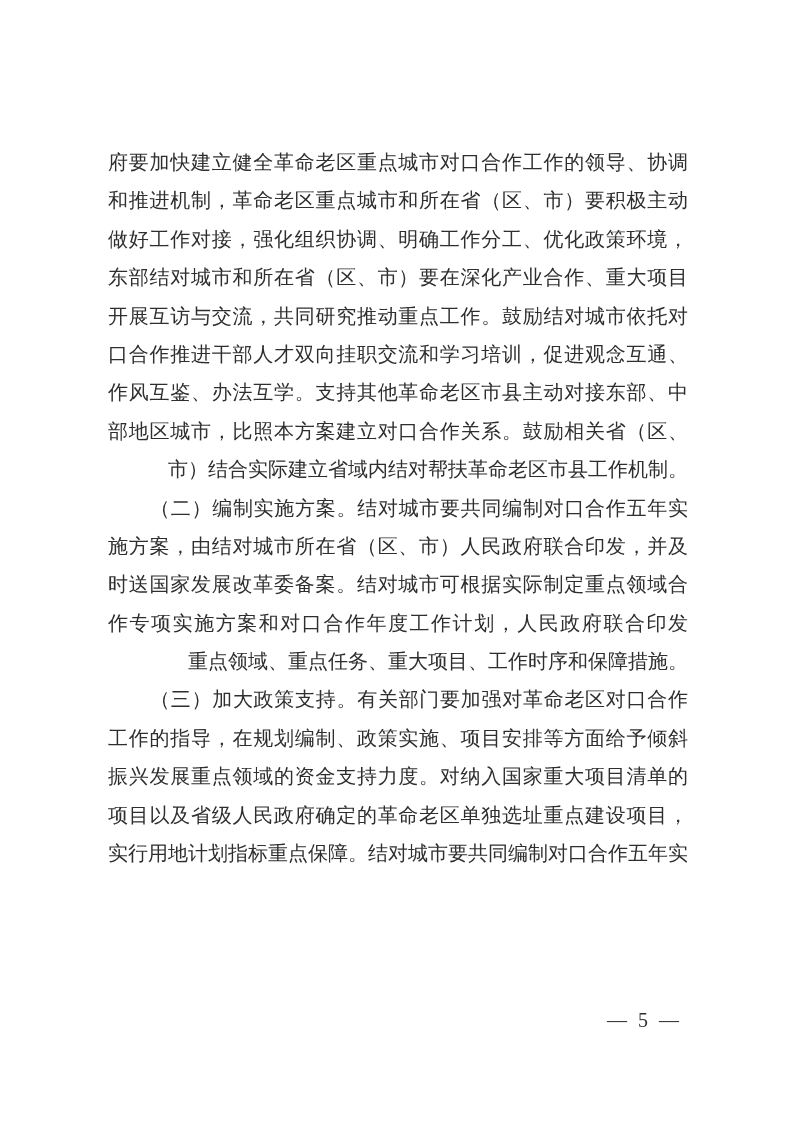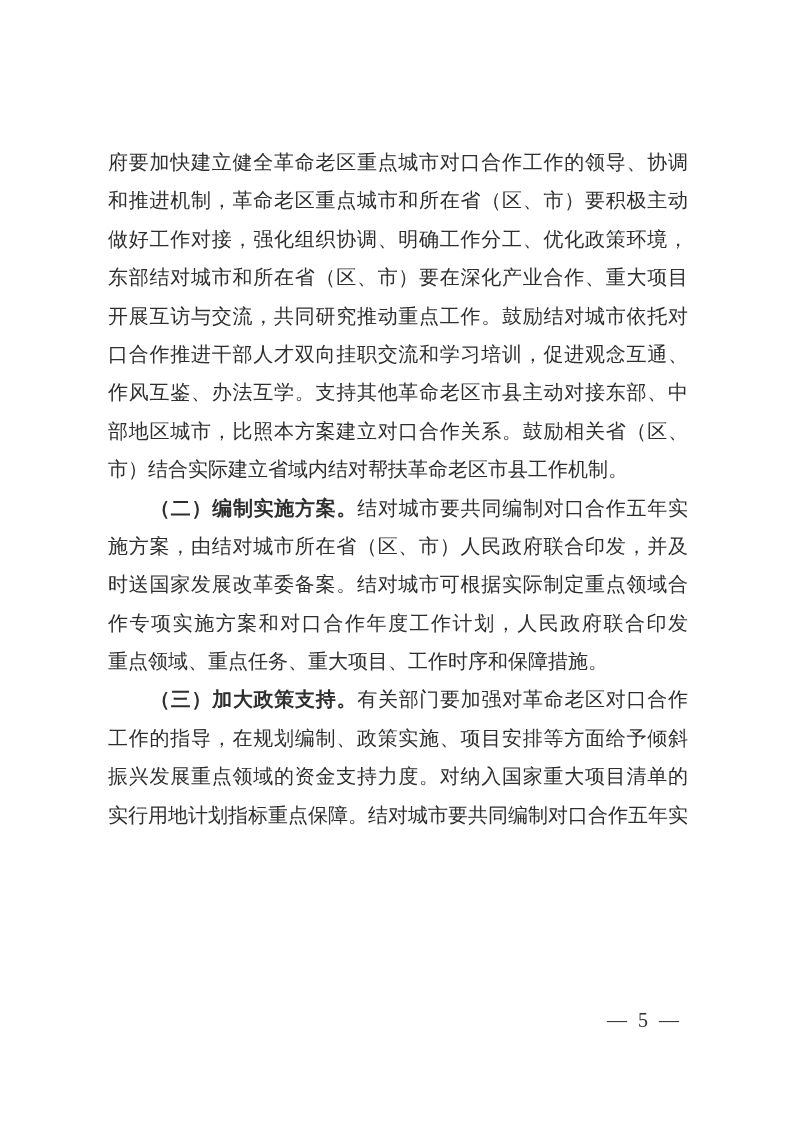--- a/index.html
+++ b/index.html
@@ -19,34 +19,34 @@
   .text-block {
     position: absolute;
     left: 108px;
     top: 143px;
     width: 580px;
   }
   .line {
     font-size: 20px;
     line-height: 38.4px;
     height: 38.4px;
-    text-align: left;
+    text-align: right;
     white-space: normal;
     letter-spacing: 0;
     -webkit-font-smoothing: antialiased;
   }
   .line.justify {
     text-align: justify;
     text-align-last: justify;
   }
   .line.indent {
     text-indent: 42px;
   }
   .line .bold-prefix {
-    font-weight: bold;
+    font-weight: normal;
   }
   .page-footer {
     position: absolute;
     top: 1005px;
     right: 118px;
     font-size: 20px;
     line-height: 30px;
     letter-spacing: 3px;
     color: #2e2e2e;
     white-space: nowrap;
@@ -88,20 +88,21 @@
 
       <div class="line"><span class="bold-prefix"></span><span class="line-text">重点领域、重点任务、重大项目、工作时序和保障措施。</span></div>
 
       <div class="line indent justify"><span class="bold-prefix">（三）加大政策支持。</span><span class="line-text">有关部门要加强对革命老区对口合作</span></div>
 
       <div class="line justify"><span class="bold-prefix"></span><span class="line-text">工作的指导，在规划编制、政策实施、项目安排等方面给予倾斜</span></div>
 
 
       <div class="line justify"><span class="bold-prefix"></span><span class="line-text">振兴发展重点领域的资金支持力度。对纳入国家重大项目清单的</span></div>
 
+      <div class="line justify"><span class="bold-prefix"></span><span class="line-text">项目以及省级人民政府确定的革命老区单独选址重点建设项目，</span></div>
 
       <div class="line justify"><span class="bold-prefix"></span><span class="line-text">实行用地计划指标重点保障。结对城市要共同编制对口合作五年实</span></div>
 
     </div>
 
   <div class="page-footer">— 5 —</div>
 
 </div>
 
 </body></html>

